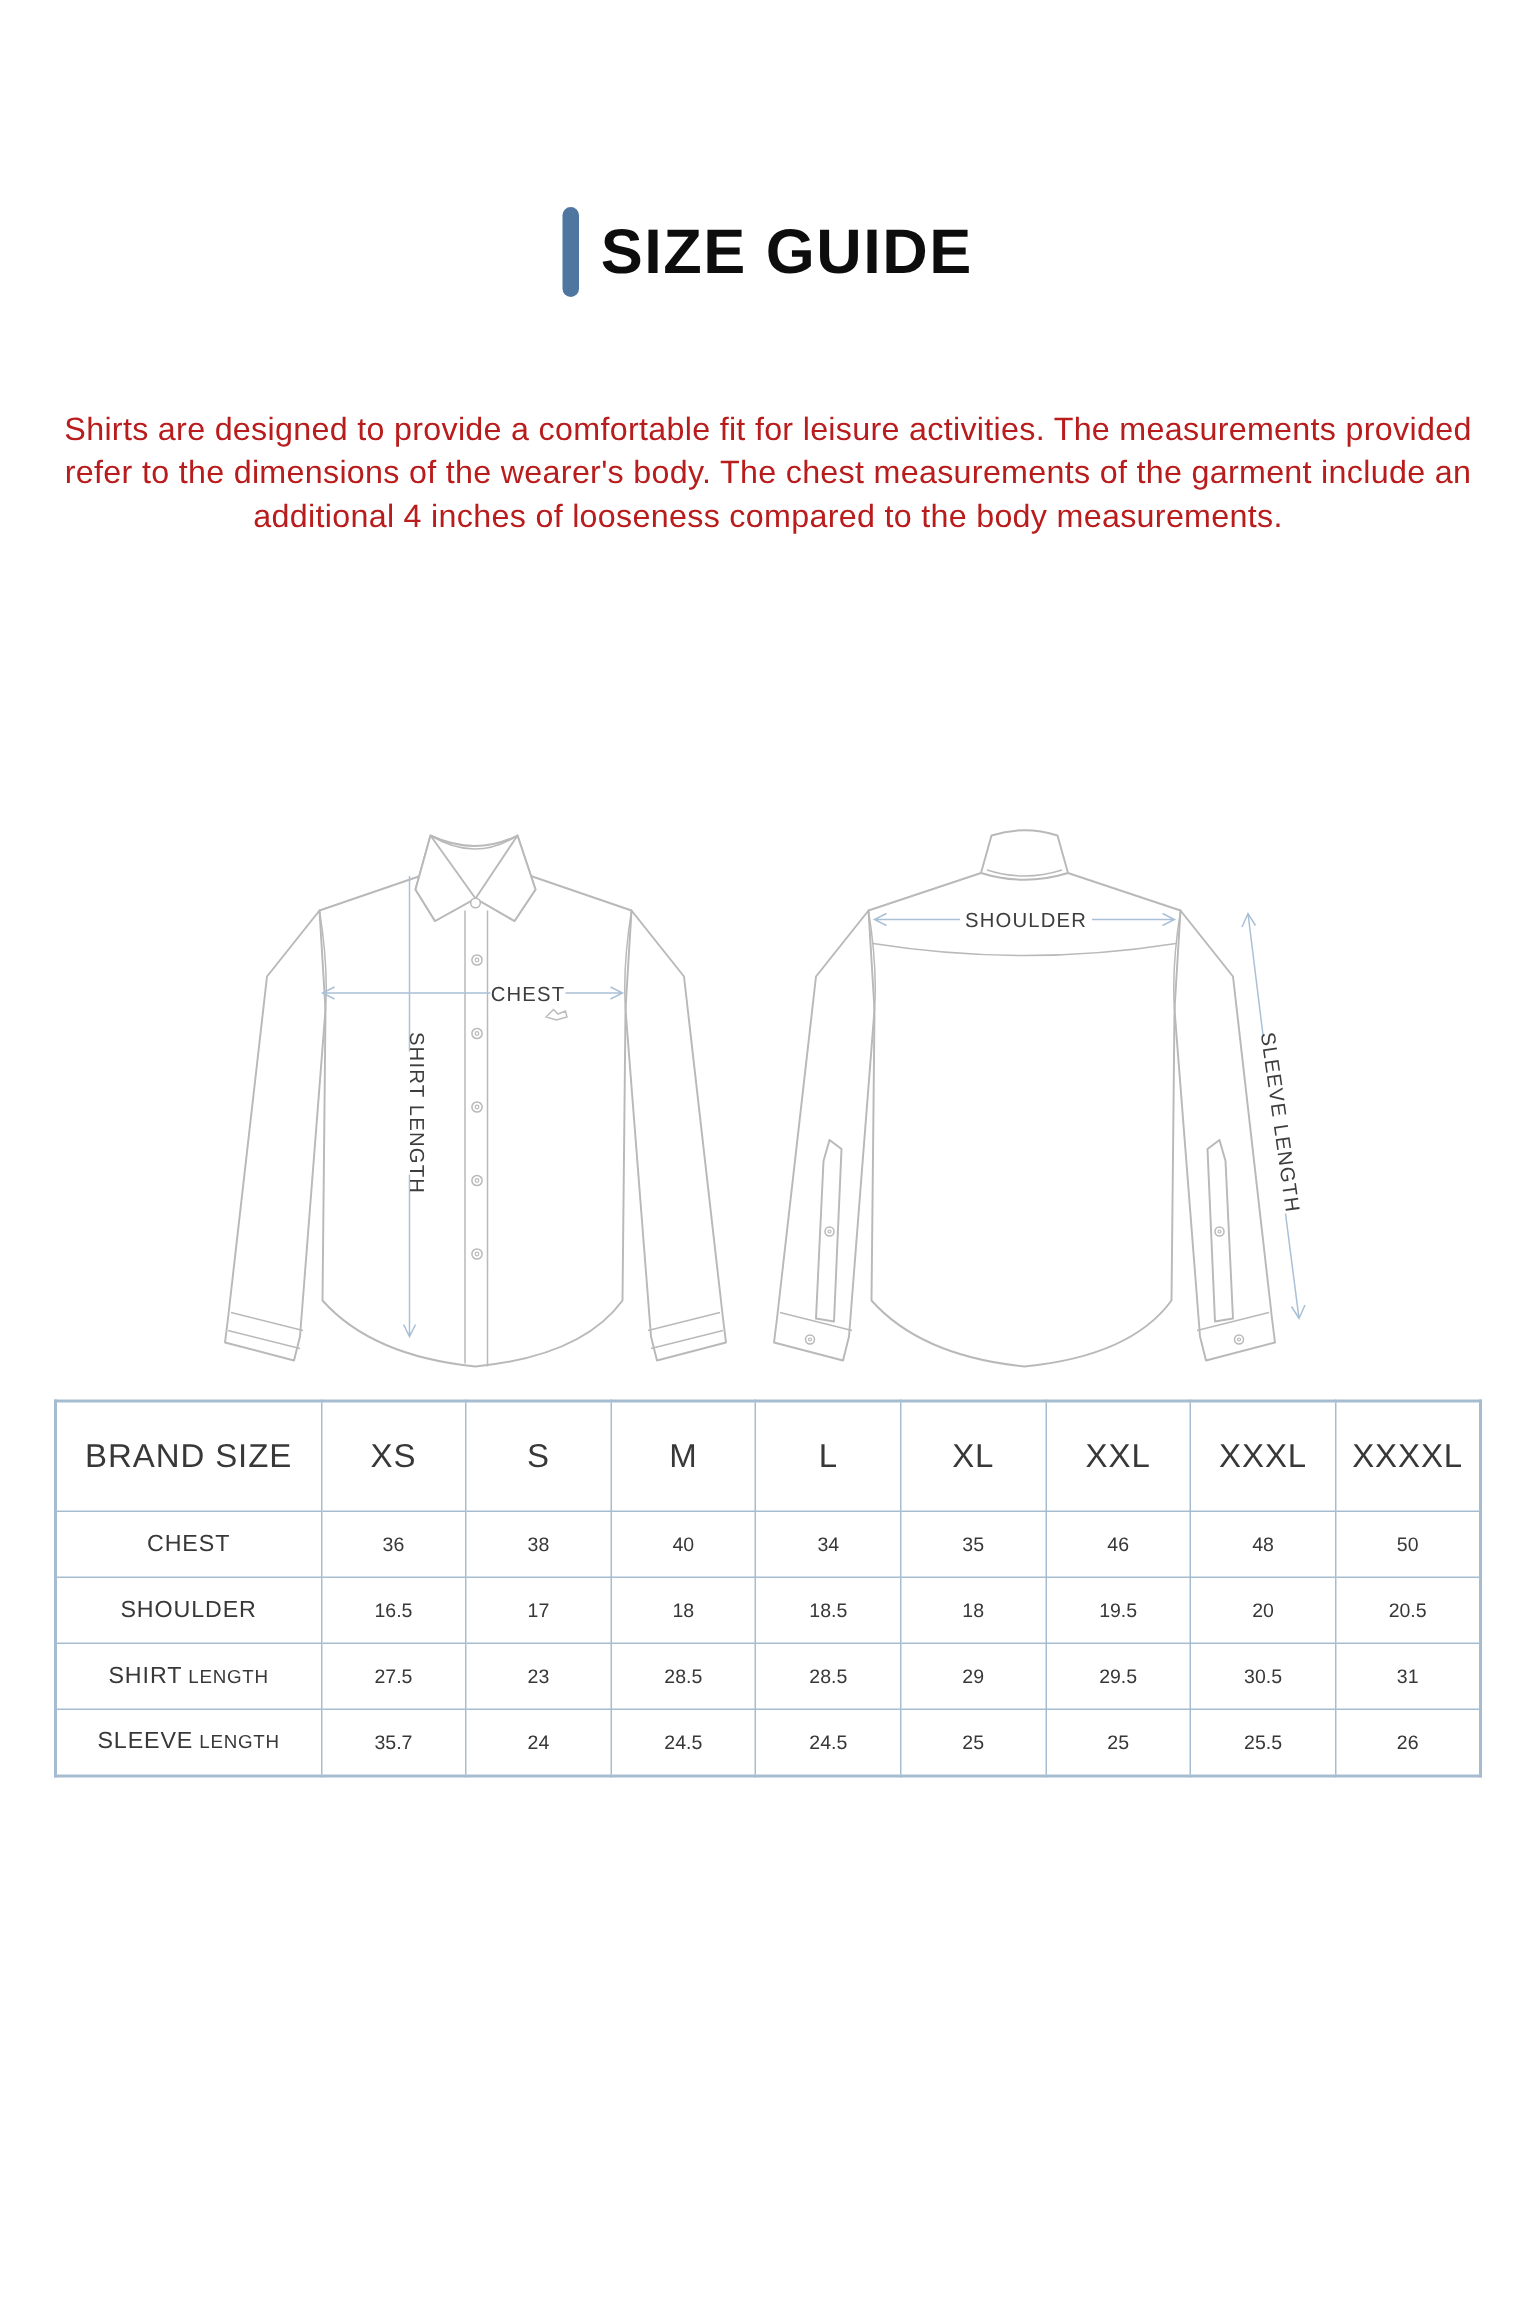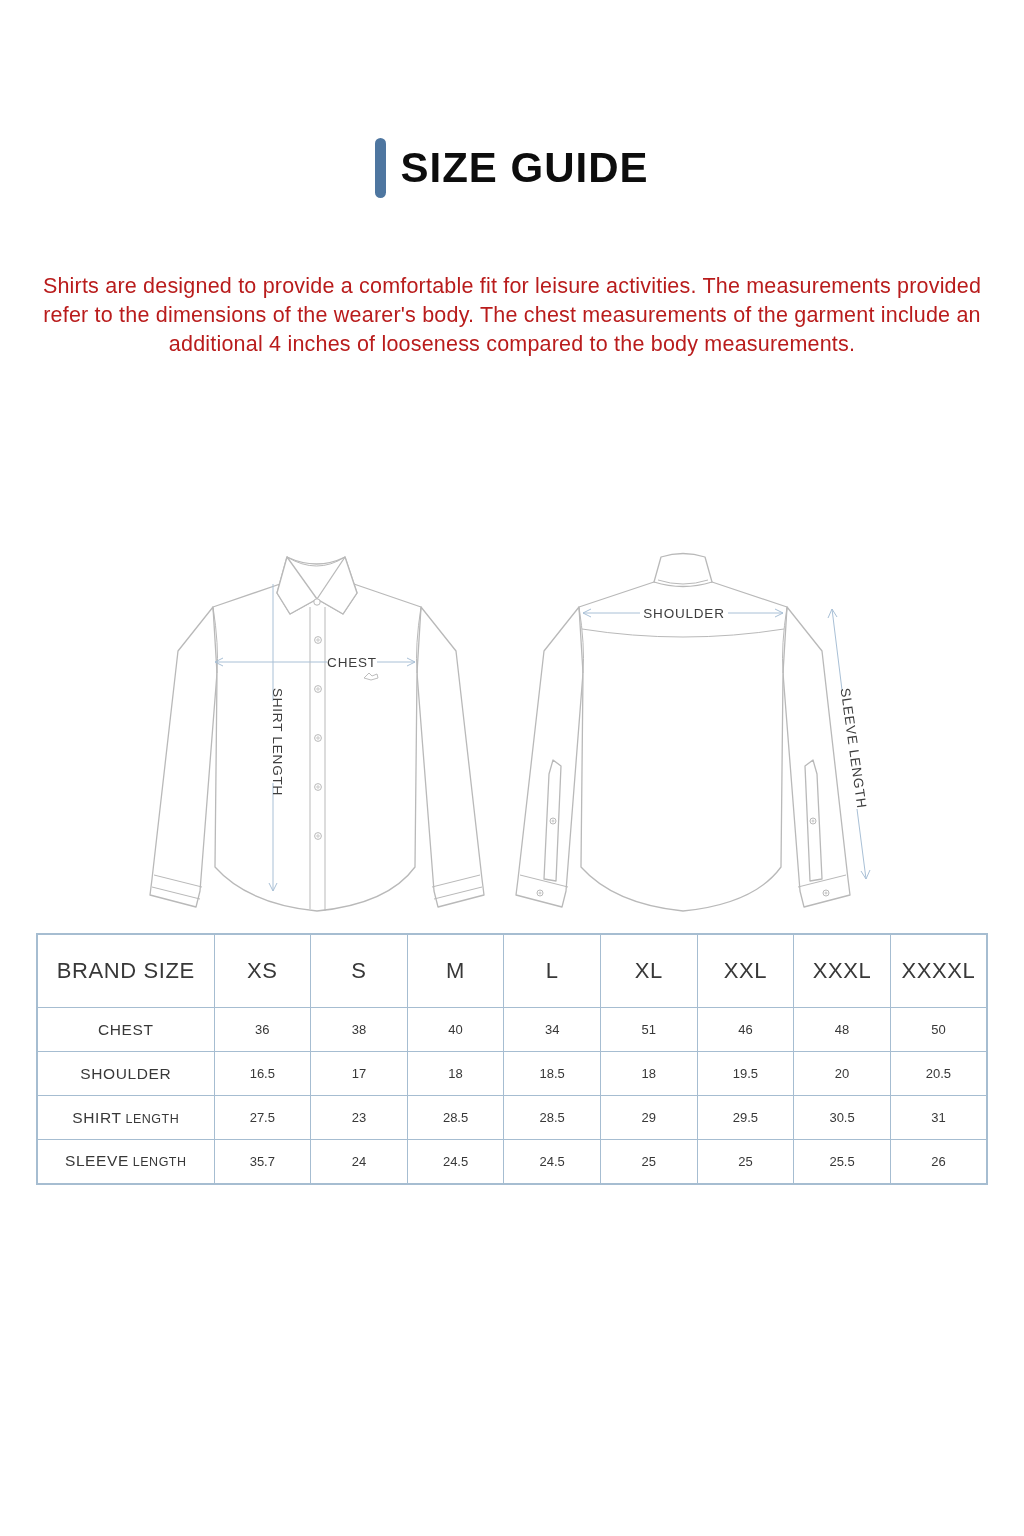--- a/index.html
+++ b/index.html
@@ -150,21 +150,21 @@
           <th>XXXXL</th>
         </tr>
     </thead>
     <tbody>
         <tr>
           <th>CHEST</th>
           <td>36</td>
           <td>38</td>
           <td>40</td>
           <td>34</td>
-          <td>51</td>
+          <td>35</td>
           <td>46</td>
           <td>48</td>
           <td>50</td>
         </tr>
         <tr>
           <th>SHOULDER</th>
           <td>16.5</td>
           <td>17</td>
           <td>18</td>
           <td>18.5</td>

